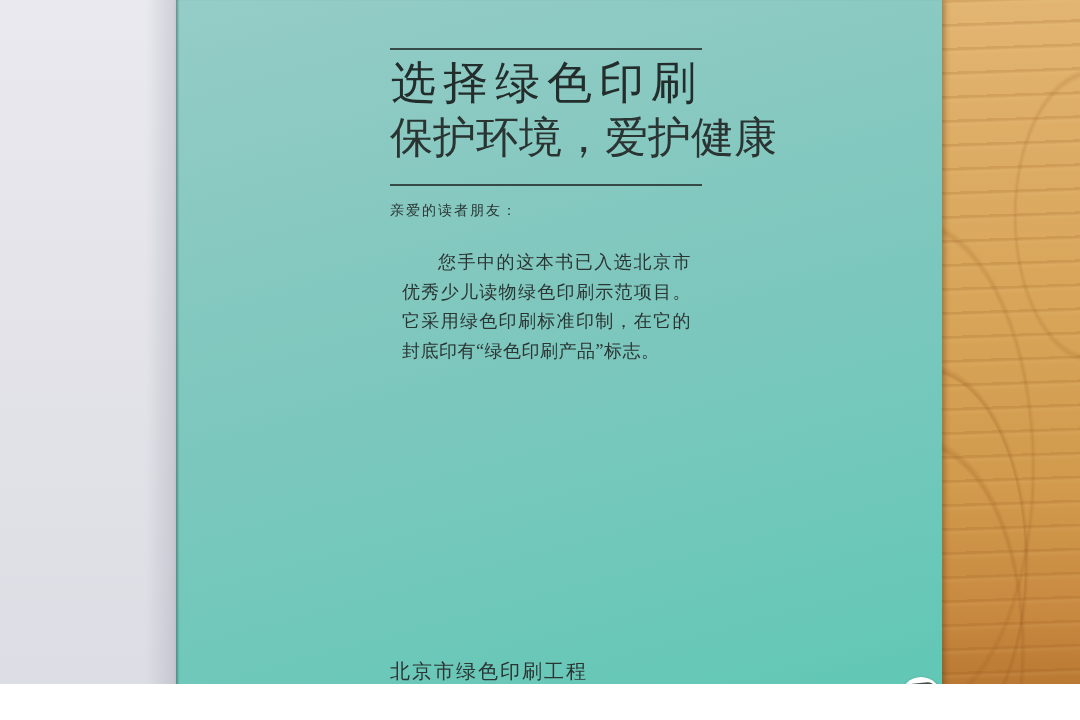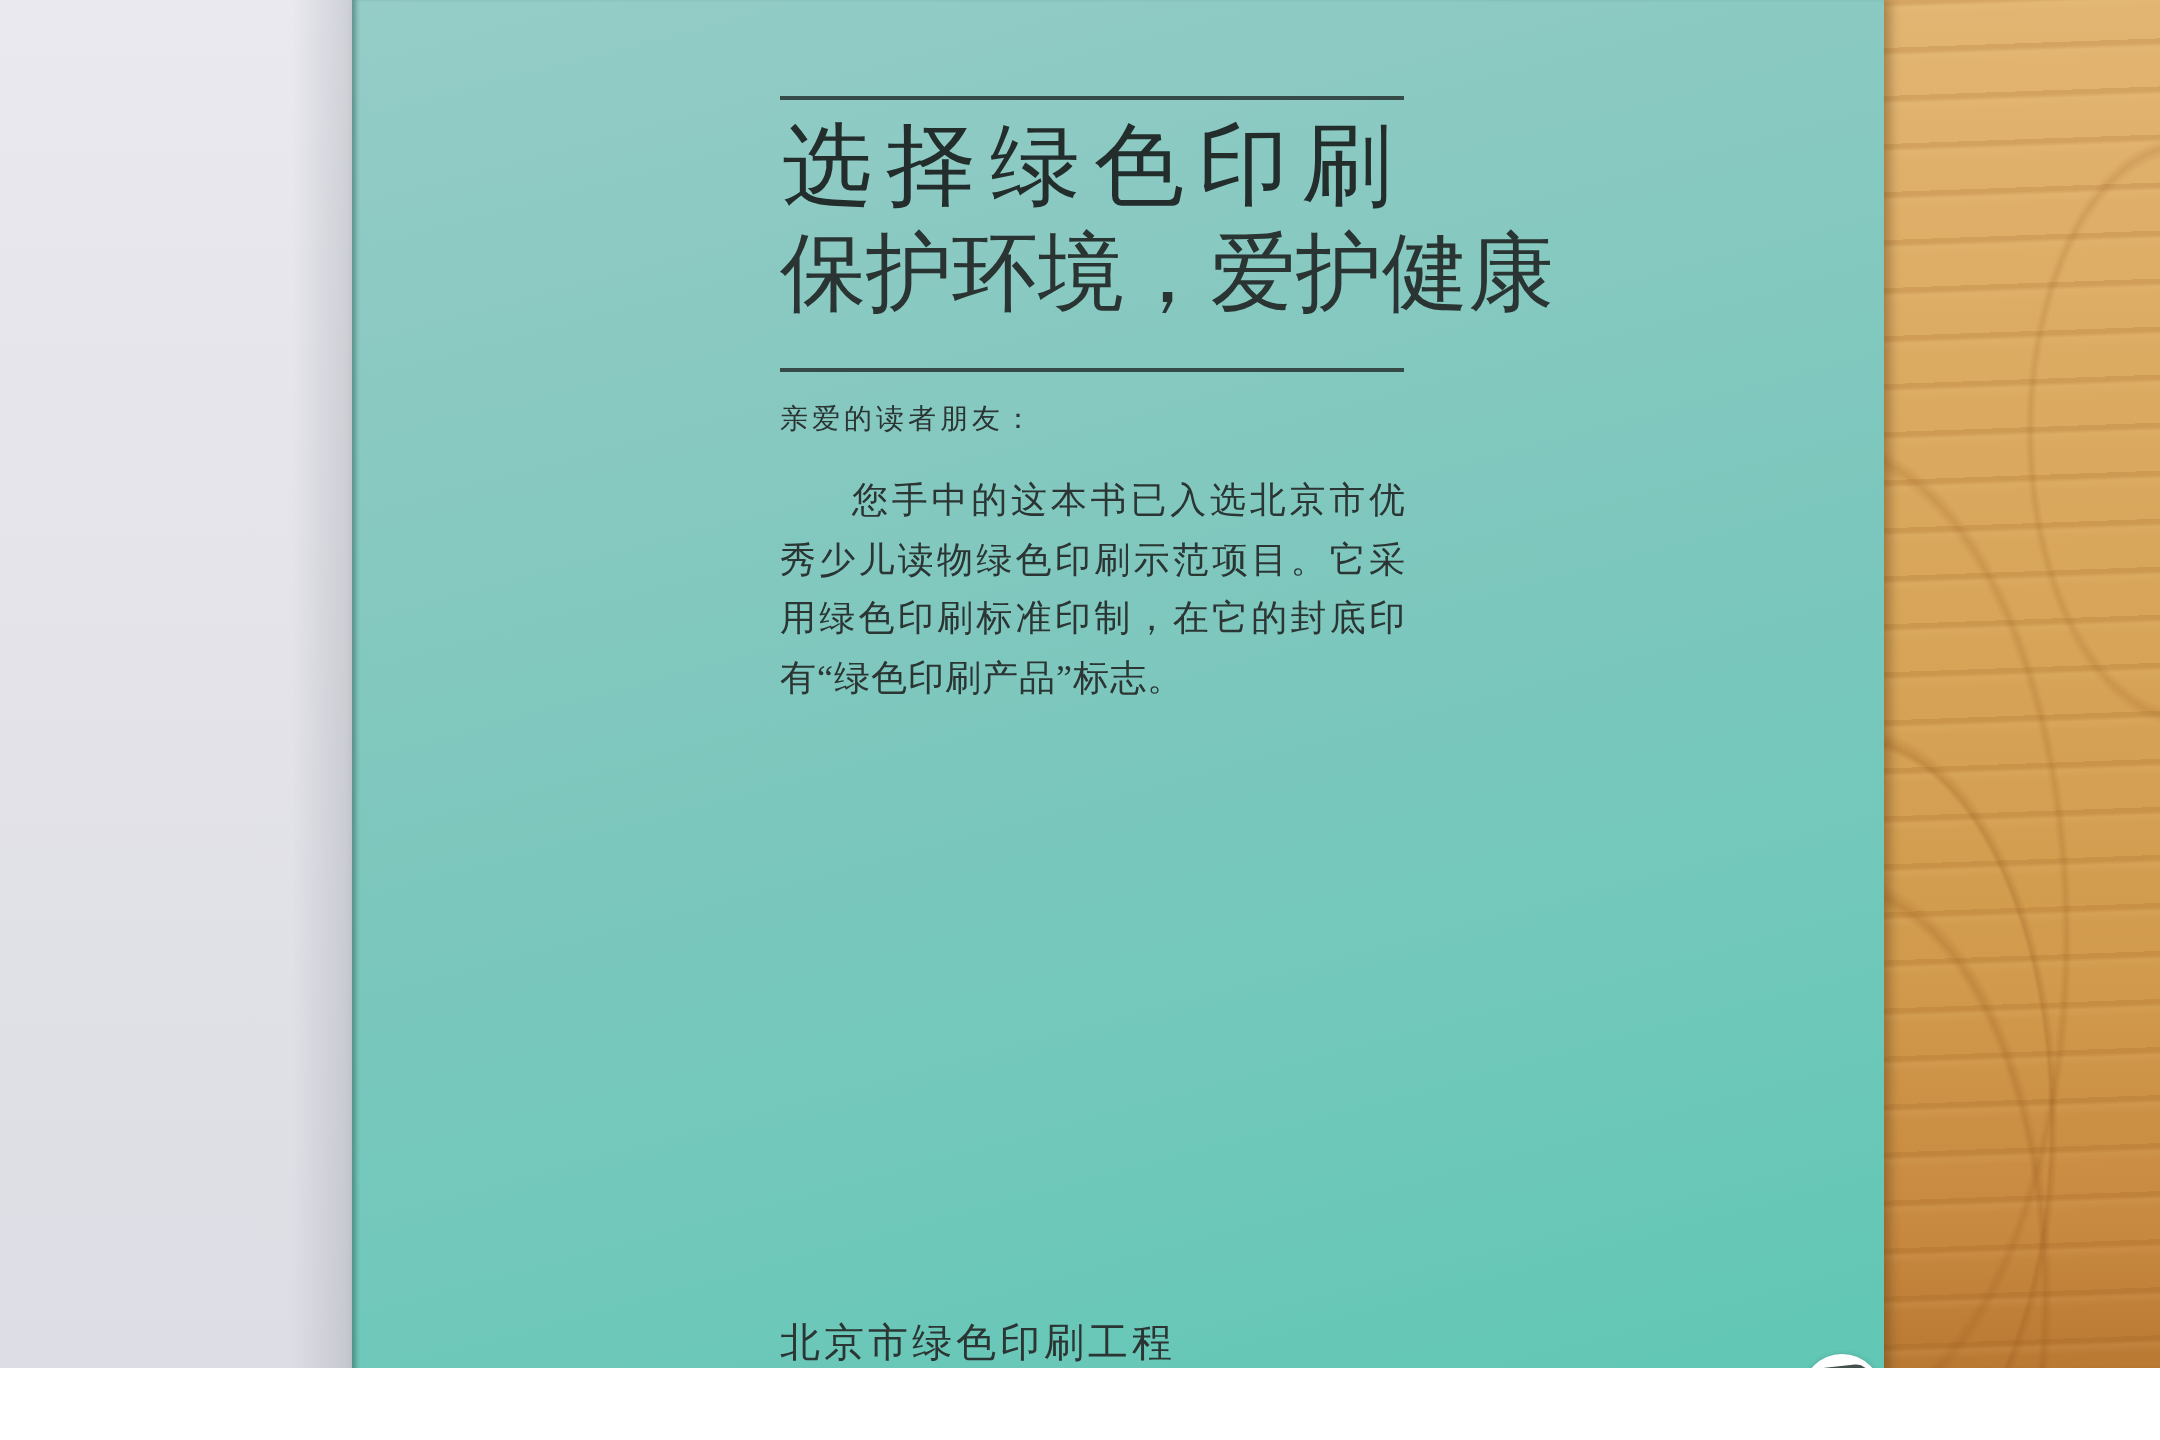--- a/index.html
+++ b/index.html
@@ -109,21 +109,21 @@
   .bodytext {
     position: absolute;
     left: 390px; top: 236px;
     width: 313px;
     font-size: 18px;
     line-height: 29.5px;
     letter-spacing: 0.5px;
     color: #2b3533;
     text-align: justify;
   }
-  .bodytext p { margin: 0; text-indent: 2em; }
+  .bodytext p { margin: 12px; text-indent: 2em; }
   .signature {
     position: absolute;
     left: 390px; top: 658px;
     width: 313px;
     font-size: 20px;
     letter-spacing: 2px;
     color: #2b3533;
     white-space: nowrap;
   }
 

